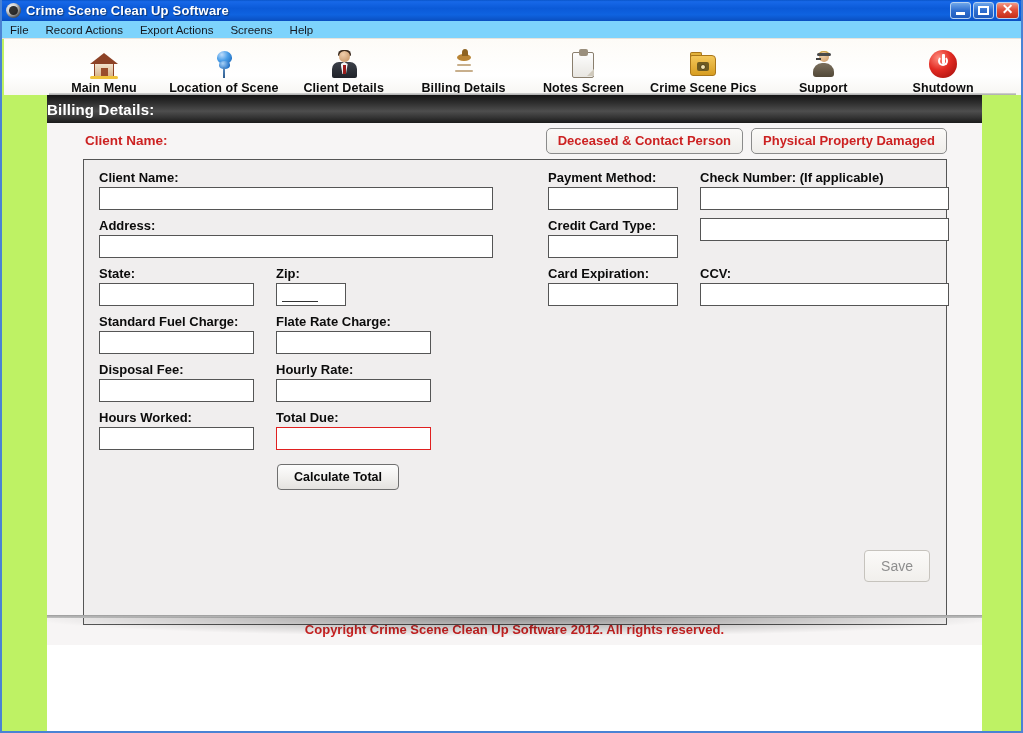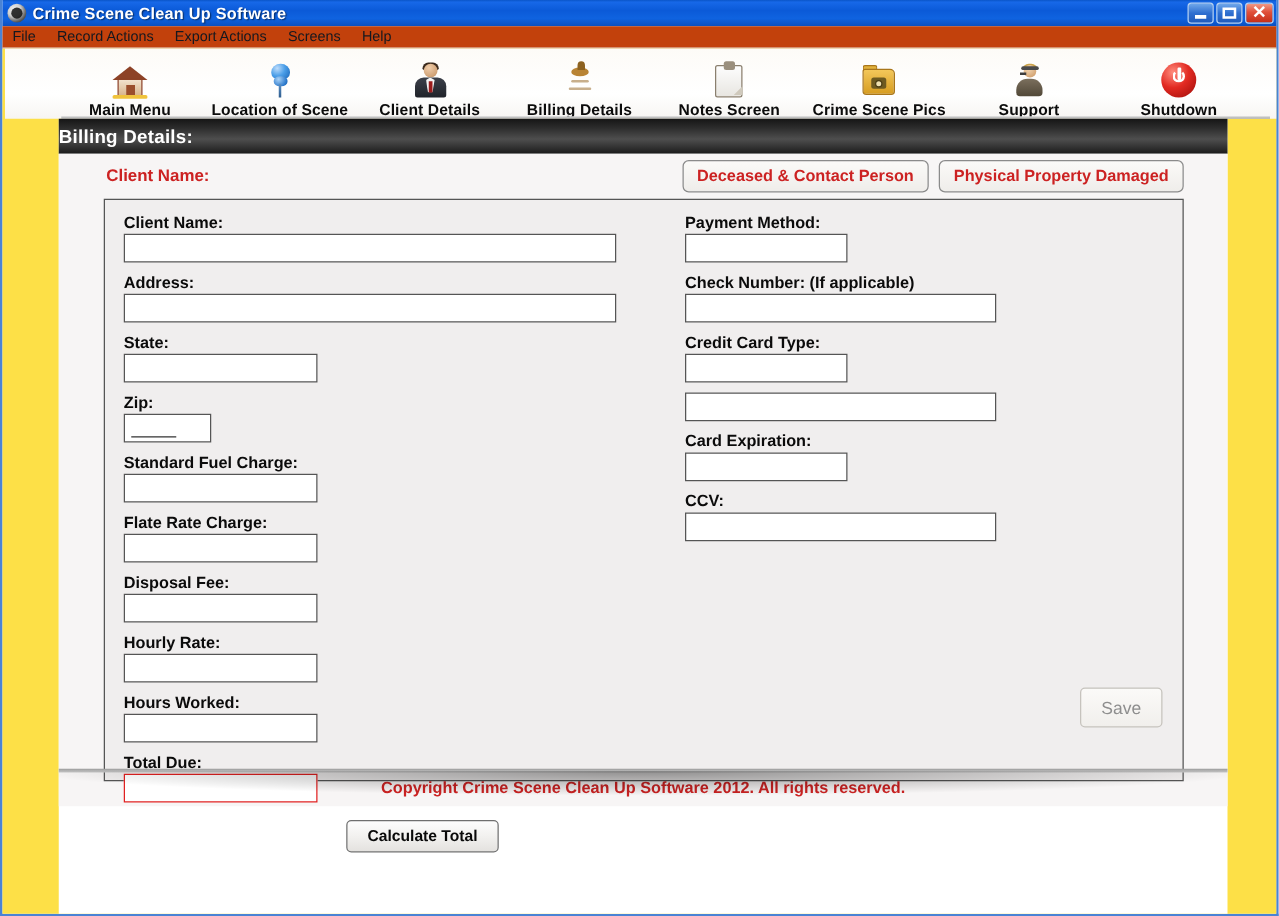--- a/index.html
+++ b/index.html
@@ -88,39 +88,39 @@
     color: #fff;
     font-size: 14px;
     font-weight: bold;
     font-family: "Liberation Sans", sans-serif;
   }
 
   
   .menubar {
     position: absolute; top: 21px; left: 0; right: 0;
     height: 18px;
-    background: #c2410c;
+    background: #7dd3fc;
     display: flex; align-items: center;
     padding-left: 8px;
     box-sizing: border-box;
     border-bottom: 1px solid #e7e3dc;
   }
   .menu-item {
     font-size: 11.5px;
     color: #14181f;
     margin-right: 17px;
     white-space: nowrap;
     cursor: default;
   }
 
   
   .workspace {
     position: absolute;
     top: 39px; left: 0; right: 0; bottom: 0;
-    background: #fde047;
+    background: #bef264;
     text-decoration: underline;
   }
 
   
   .toolbar {
     position: absolute;
     top: 0; left: 2px; right: 0;
     height: 56px;
     background: linear-gradient(to bottom, #fdfbf7 0%, #ffffff 65%, #f7f5f2 100%);
     display: flex;
@@ -435,21 +435,21 @@
     box-sizing: border-box;
     width: 100%;
     font-size: 12px;
     padding: 0 3px;
     font-family: "Liberation Sans", sans-serif;
     outline: none;
     display: block;
   }
   .fld.red { border-color: #e02020; }
   .row { margin-bottom: 8px; }
-  .row2 { display: flex; gap: 8px; margin-bottom: 8px; flex-direction: column; }
+  .row2 { display: flex; gap: 22px; margin-bottom: 8px; }
   .cell { display: flex; flex-direction: column; }
 
   .w-full { width: 394px; }
   .w-city { width: 155px; }
   .w-state { width: 155px; }
   .w-zip  { width: 70px; }
   .w-half { width: 155px; }
   .w-pm   { width: 130px; }
   .w-ck   { width: 249px; }
 

